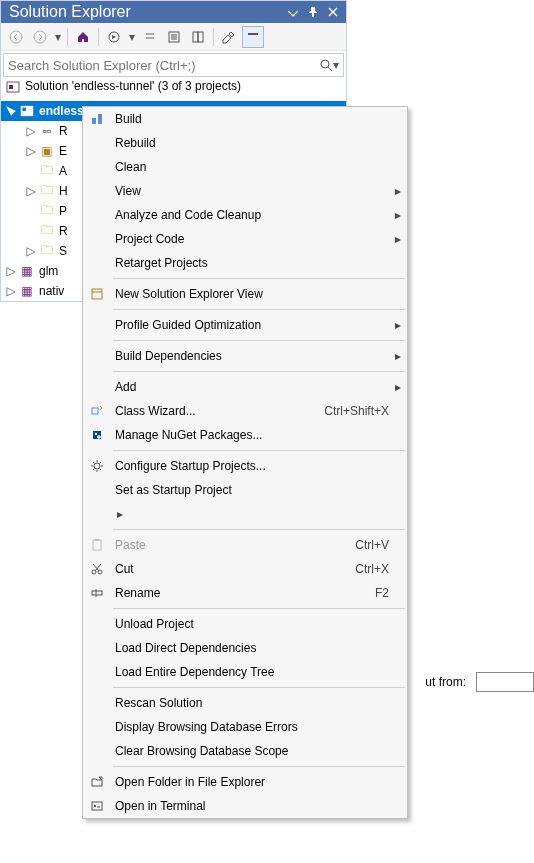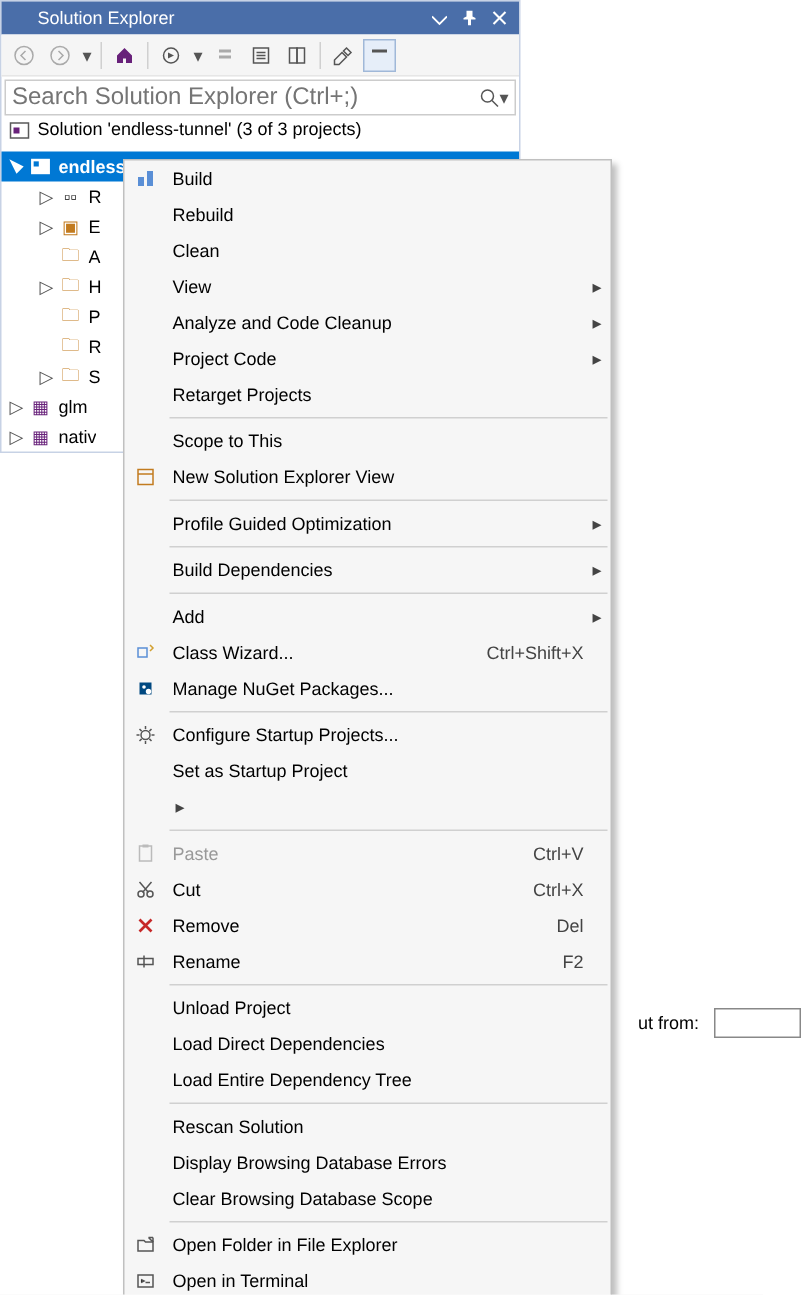--- a/index.html
+++ b/index.html
@@ -1,31 +1,31 @@
 <!DOCTYPE html>
 <html><head>
 <meta charset="utf-8">
 <style>
   * { box-sizing: border-box; margin: 0; padding: 0; }
   body { font-family: "Segoe UI", Tahoma, sans-serif; font-size: 12px; background: #fff; width: 534px; height: 863px; position: relative; }
   .panel { width: 347px; border: 1px solid #c7d2e5; background: #fff; position: relative; }
   .titlebar { background: #4a6ea9; color: #fff; height: 22px; display: flex; align-items: center; padding: 0 4px 0 8px; }
-  .titlebar-label { flex: 1; font-size: 12px; margin-left: 16px; }
+  .titlebar-label { flex: 1; font-size: 16px; }
   .titlebar-icons { display: flex; gap: 2px; }
   .titlebar-icon { width: 18px; height: 18px; display: flex; align-items: center; justify-content: center; color: #fff; cursor: pointer; }
   .titlebar-icon svg { width: 10px; height: 10px; }
   .toolbar { height: 28px; display: flex; align-items: center; padding: 0 4px; border-bottom: 1px solid #e6e6e6; gap: 2px; background: #f5f5f5; }
   .tbtn { width: 22px; height: 22px; display: flex; align-items: center; justify-content: center; border: 1px solid transparent; cursor: pointer; color: #555; }
   .tbtn.sel { border: 1px solid #a0b8d8; background: #e6eef9; }
   .tbtn.dim { color: #aaa; }
   .tbtn svg { width: 14px; height: 14px; }
   .tdrop { width: 10px; color: #555; display: flex; align-items: center; justify-content: center; }
   .tsep { width: 1px; height: 18px; background: #d0d0d0; margin: 0 2px; }
   .search { height: 24px; border: 1px solid #ccc; margin: 2px; display: flex; align-items: center; padding: 0 4px; background: #fff; }
-  .search input { flex: 1; border: none; outline: none; font-size: 16px; color: #666; }
+  .search input { flex: 1; border: none; outline: none; font-size: 13px; color: #666; }
   .search-icon { color: #555; display: flex; align-items: center; }
   .solution-line { height: 22px; display: flex; padding-left: 4px; gap: 4px; }
   .solution-line .sln-icon { width: 16px; height: 16px; display: inline-flex; align-items: center; justify-content: center; }
   .tree { position: relative; }
   .node { height: 20px; display: flex; align-items: center; white-space: nowrap; overflow: hidden; }
   .node .arrow { width: 12px; height: 12px; display: inline-flex; align-items: center; justify-content: center; color: #555; margin-right: 2px; }
   .node .nicon { width: 16px; height: 16px; display: inline-flex; align-items: center; justify-content: center; margin-right: 4px; }
   .node .nlabel { overflow: hidden; text-overflow: clip; }
   .node.selected { background: #0078d4; color: #fff; }
   .node.selected .arrow { color: #fff; }
@@ -242,24 +242,20 @@
       <span class="iconcol"></span>
       <span class="label">Project Code</span>
       <span class="sub">▸</span>
     </div>
   <div class="mi">
       <span class="iconcol"></span>
       <span class="label">Retarget Projects</span>
     </div>
   <div class="sep"></div>
   <div class="mi">
-      <span class="iconcol"></span>
-      <span class="label">Scope to This</span>
-    </div>
-  <div class="mi">
       <span class="iconcol">
         <svg viewBox="0 0 14 14">
           <rect x="2" y="2" width="10" height="10" fill="none" stroke="#c27b1f"></rect>
           <path d="M2 5h10" stroke="#c27b1f"></path>
         </svg>
       </span>
       <span class="label">New Solution Explorer View</span>
     </div>
   <div class="sep"></div>
   <div class="mi">
@@ -335,29 +331,20 @@
           <circle cx="10" cy="10" r="2" fill="none" stroke="#555"></circle>
           <path d="M5 9L11 2M9 9L3 2" stroke="#555"></path>
         </svg>
       </span>
       <span class="label">Cut</span>
       <span class="shortcut">Ctrl+X</span>
     </div>
   <div class="mi">
       <span class="iconcol">
         <svg viewBox="0 0 14 14">
-          <path d="M3 3l8 8M11 3l-8 8" stroke="#c62828" stroke-width="1.8"></path>
-        </svg>
-      </span>
-      <span class="label">Remove</span>
-      <span class="shortcut">Del</span>
-    </div>
-  <div class="mi">
-      <span class="iconcol">
-        <svg viewBox="0 0 14 14">
           <rect x="2" y="5" width="10" height="4" fill="none" stroke="#555"></rect>
           <path d="M6 3v8" stroke="#555"></path>
         </svg>
       </span>
       <span class="label">Rename</span>
       <span class="shortcut">F2</span>
     </div>
   <div class="sep"></div>
   <div class="mi">
       <span class="iconcol"></span>

